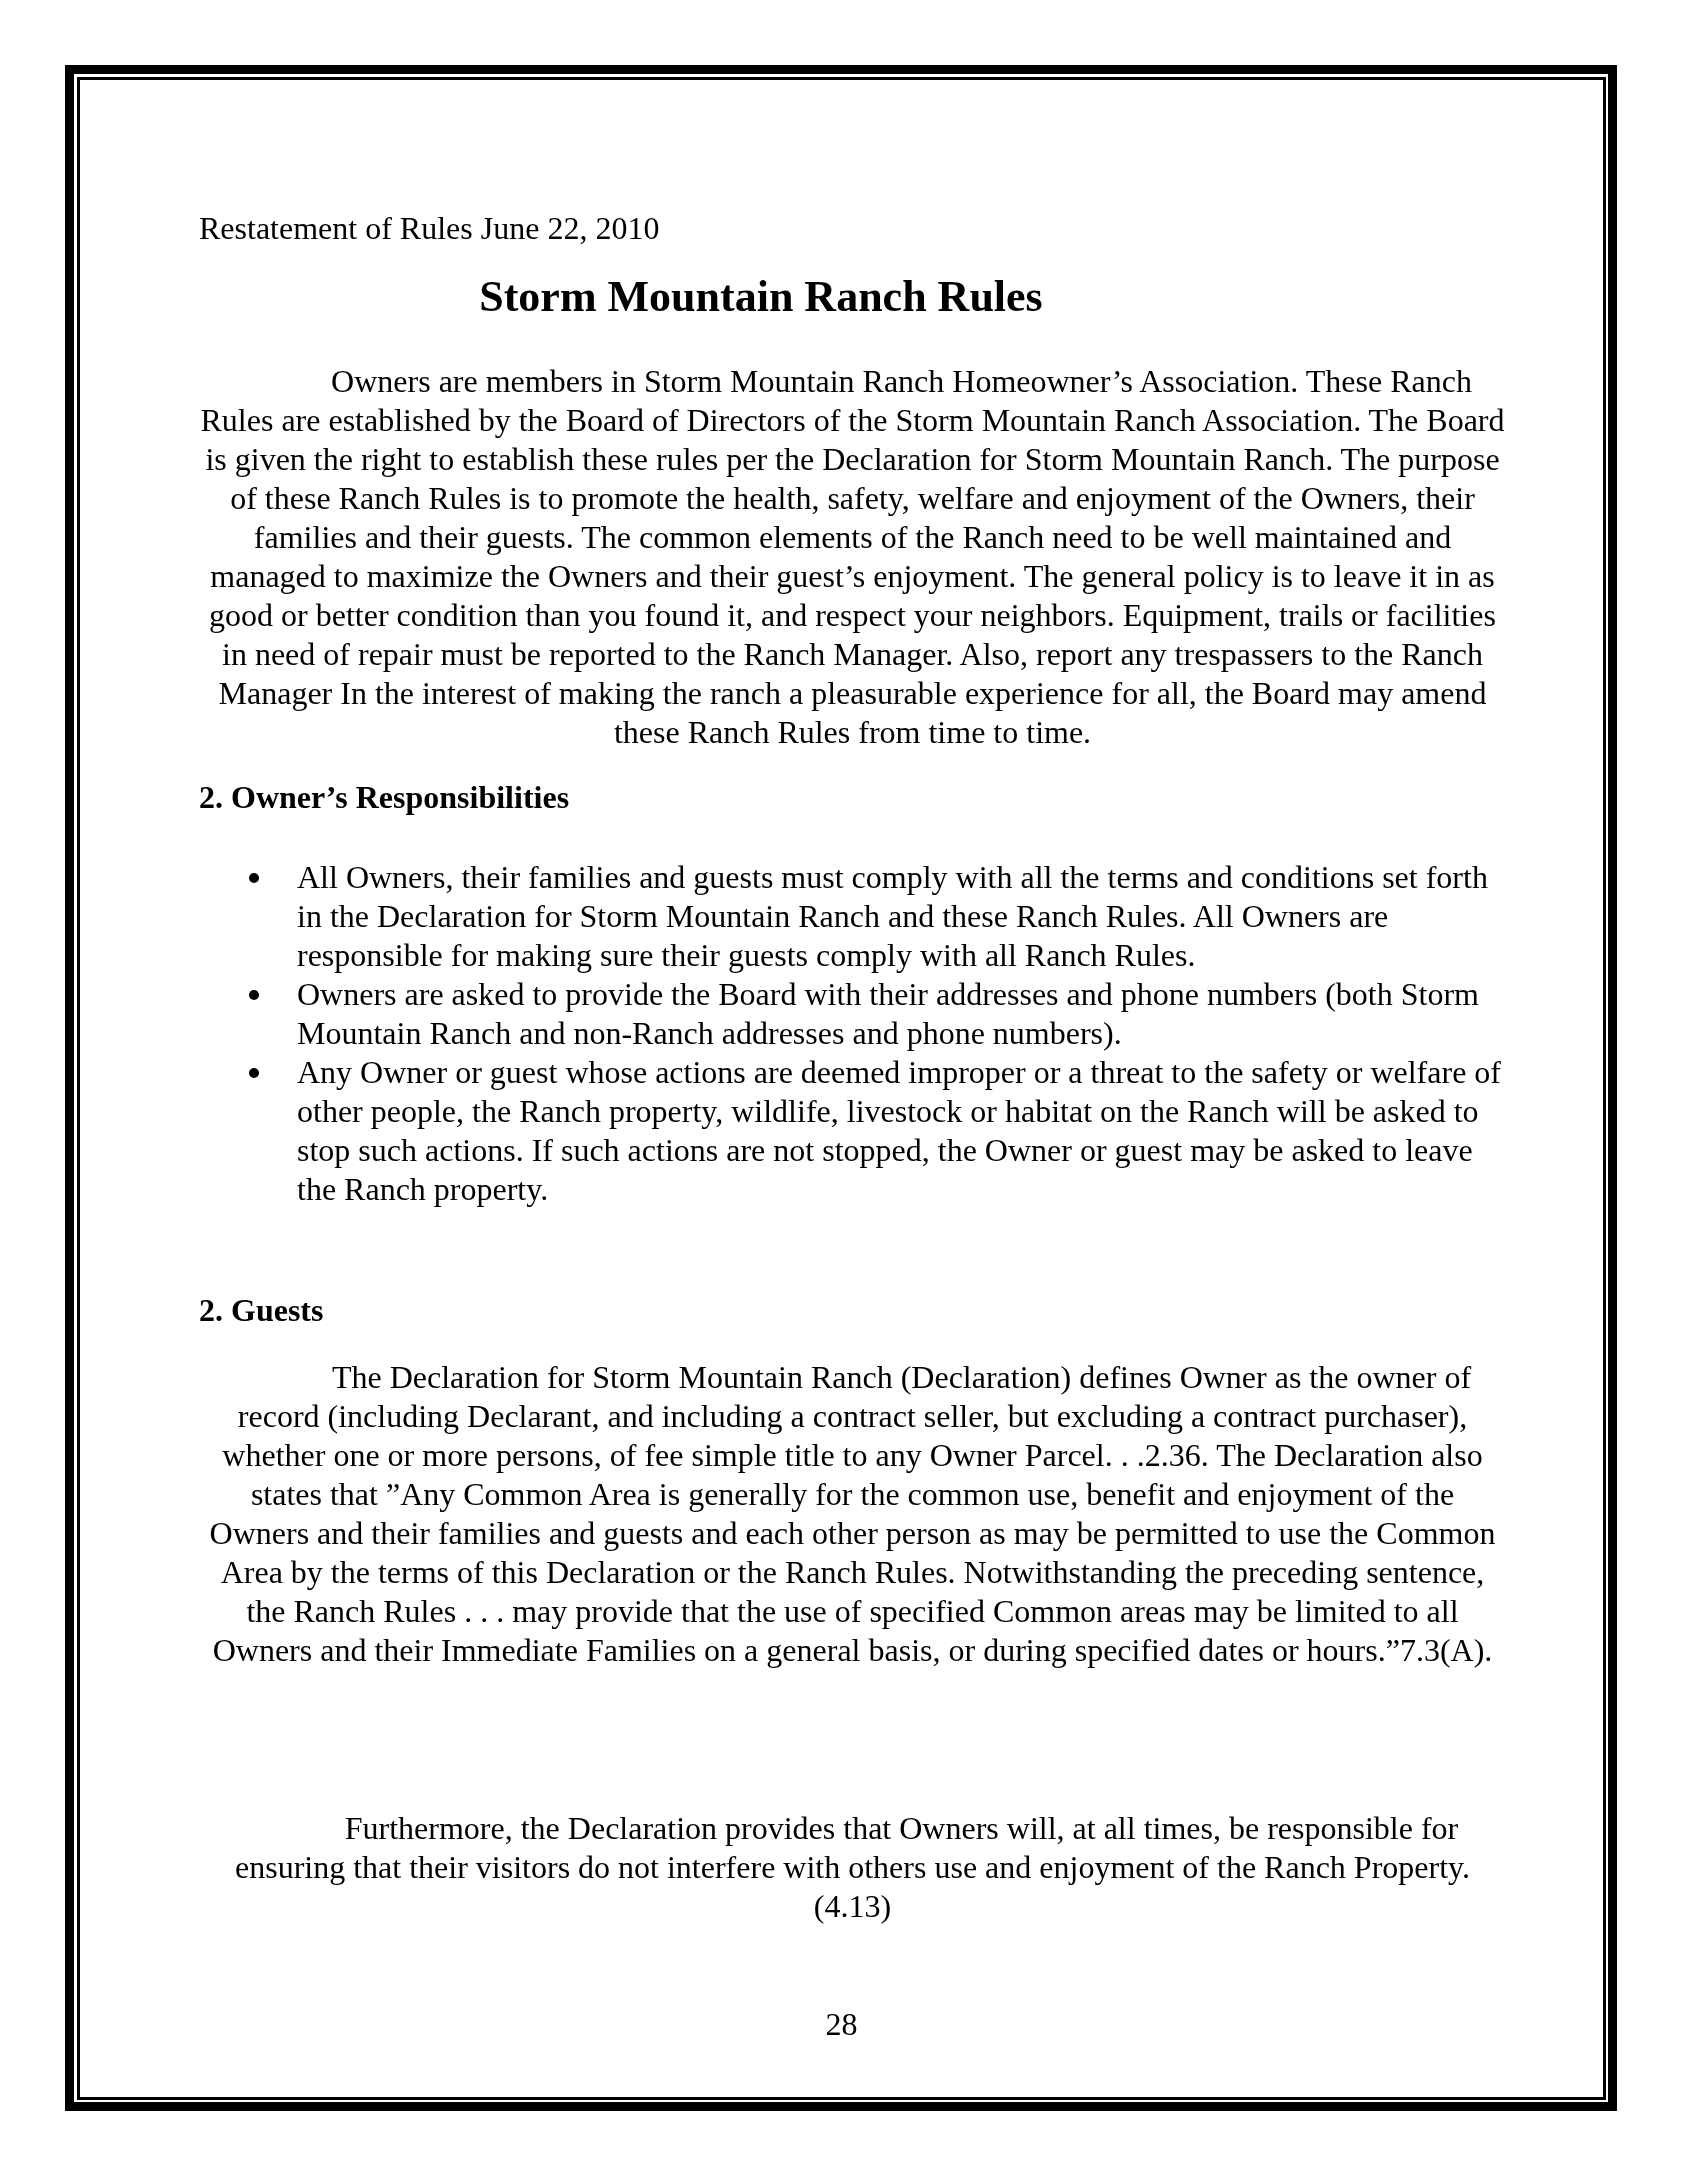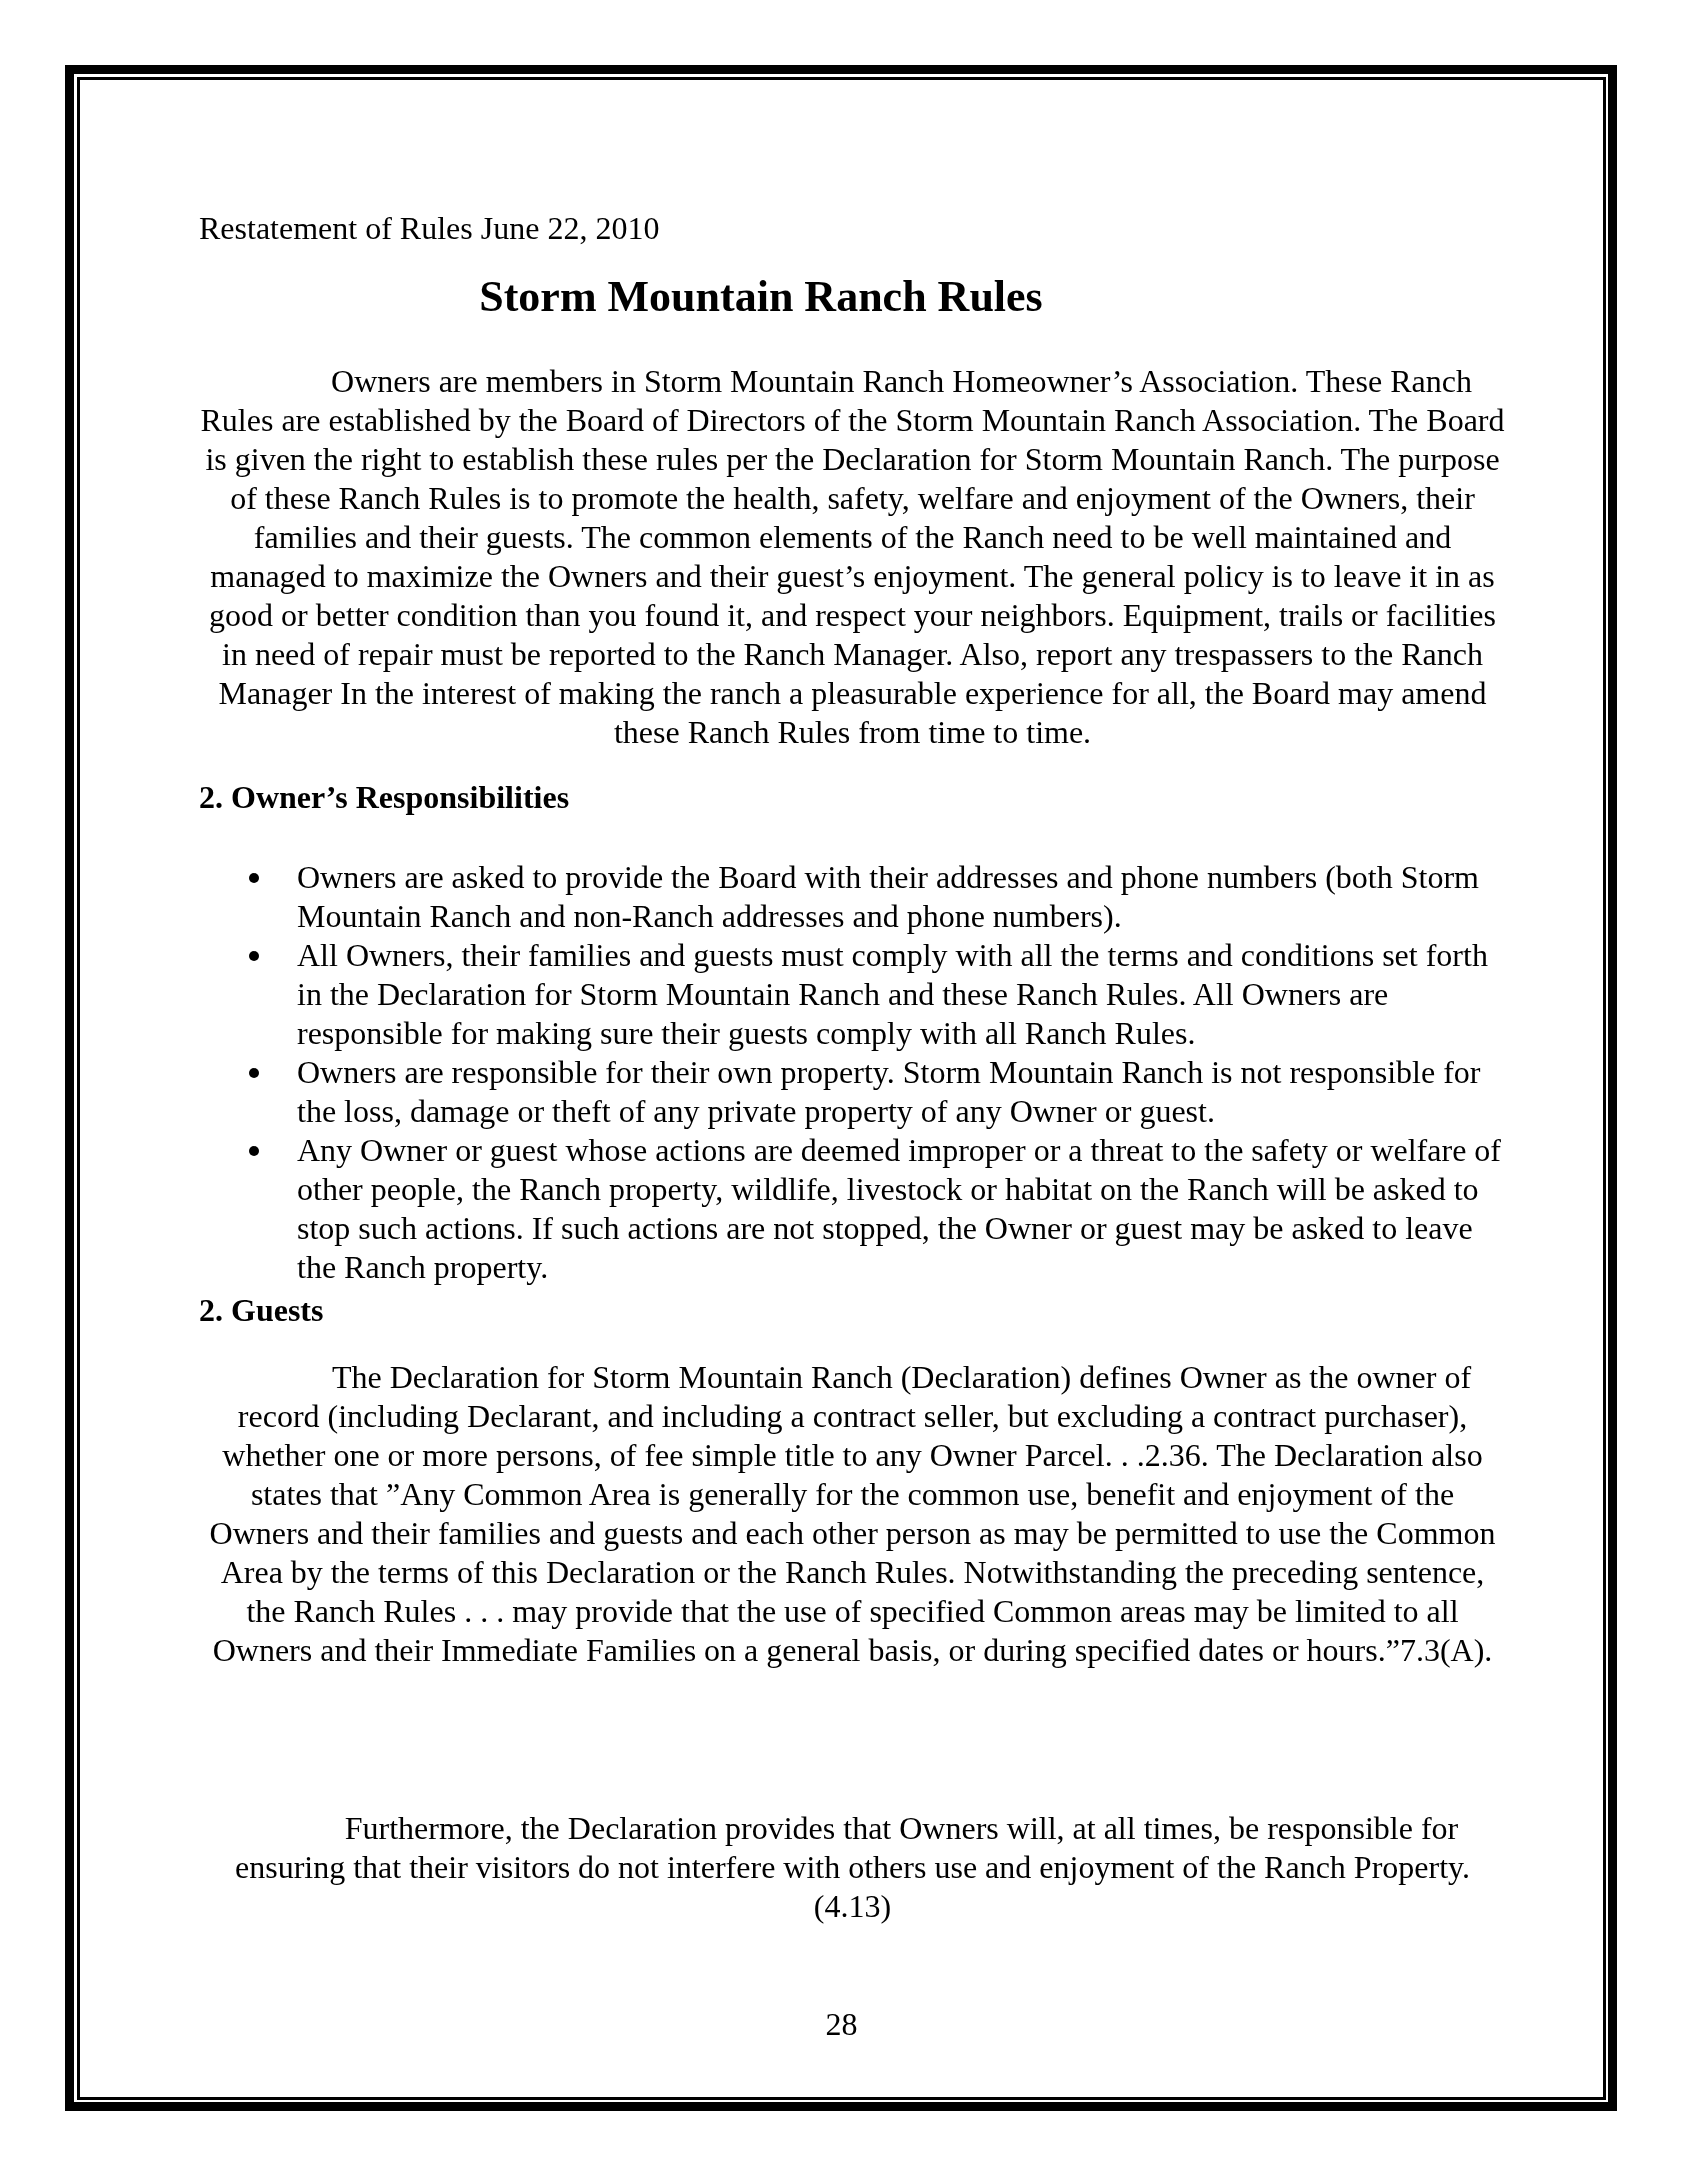--- a/index.html
+++ b/index.html
@@ -33,29 +33,25 @@
 
 <div class="title">Storm Mountain Ranch Rules</div>
 
 <div class="blk para indent" style="top:362px;">Owners are members in Storm Mountain Ranch Homeowner’s Association. These Ranch Rules are established by the Board of Directors of the Storm Mountain Ranch Association. The Board is given the right to establish these rules per the Declaration for Storm Mountain Ranch. The purpose of these Ranch Rules is to promote the health, safety, welfare and enjoyment of the Owners, their families and their guests. The common elements of the Ranch need to be well maintained and managed to maximize the Owners and their guest’s enjoyment. The general policy is to leave it in as good or better condition than you found it, and respect your neighbors. Equipment, trails or facilities in need of repair must be reported to the Ranch Manager. Also, report any trespassers to the Ranch Manager In the interest of making the ranch a pleasurable experience for all, the Board may amend these Ranch Rules from time to time.</div>
 
 <div class="blk section-head" style="top:778px;">2. Owner’s Responsibilities</div>
 
 <ul class="blk bullets" style="top:858px;">
   <li>
     <span class="bullet-dot"></span>
-    <span>Owners are asked to provide the Board with their addresses and phone numbers (both Storm Mountain Ranch and non-Ranch addresses and phone numbers).</span>
-  </li>
-  <li>
-    <span class="bullet-dot"></span>
     <span>All Owners, their families and guests must comply with all the terms and conditions set forth in the Declaration for Storm Mountain Ranch and these Ranch Rules. All Owners are responsible for making sure their guests comply with all Ranch Rules.</span>
   </li>
   <li>
     <span class="bullet-dot"></span>
-    <span>Owners are responsible for their own property. Storm Mountain Ranch is not responsible for the loss, damage or theft of any private property of any Owner or guest.</span>
+    <span>Owners are asked to provide the Board with their addresses and phone numbers (both Storm Mountain Ranch and non-Ranch addresses and phone numbers).</span>
   </li>
   <li>
     <span class="bullet-dot"></span>
     <span>Any Owner or guest whose actions are deemed improper or a threat to the safety or welfare of other people, the Ranch property, wildlife, livestock or habitat on the Ranch will be asked to stop such actions. If such actions are not stopped, the Owner or guest may be asked to leave the Ranch property.</span>
   </li>
 </ul>
 
 <div class="blk section-head" style="top:1291px;">2. Guests</div>
 
 <div class="blk para indent" style="top:1358px;">The Declaration for Storm Mountain Ranch (Declaration) defines Owner as the owner of record (including Declarant, and including a contract seller, but excluding a contract purchaser), whether one or more persons, of fee simple title to any Owner Parcel. . .2.36. The Declaration also states that ”Any Common Area is generally for the common use, benefit and enjoyment of the Owners and their families and guests and each other person as may be permitted to use the Common Area by the terms of this Declaration or the Ranch Rules. Notwithstanding the preceding sentence, the Ranch Rules . . . may provide that the use of specified Common areas may be limited to all Owners and their Immediate Families on a general basis, or during specified dates or hours.”7.3(A).</div>

